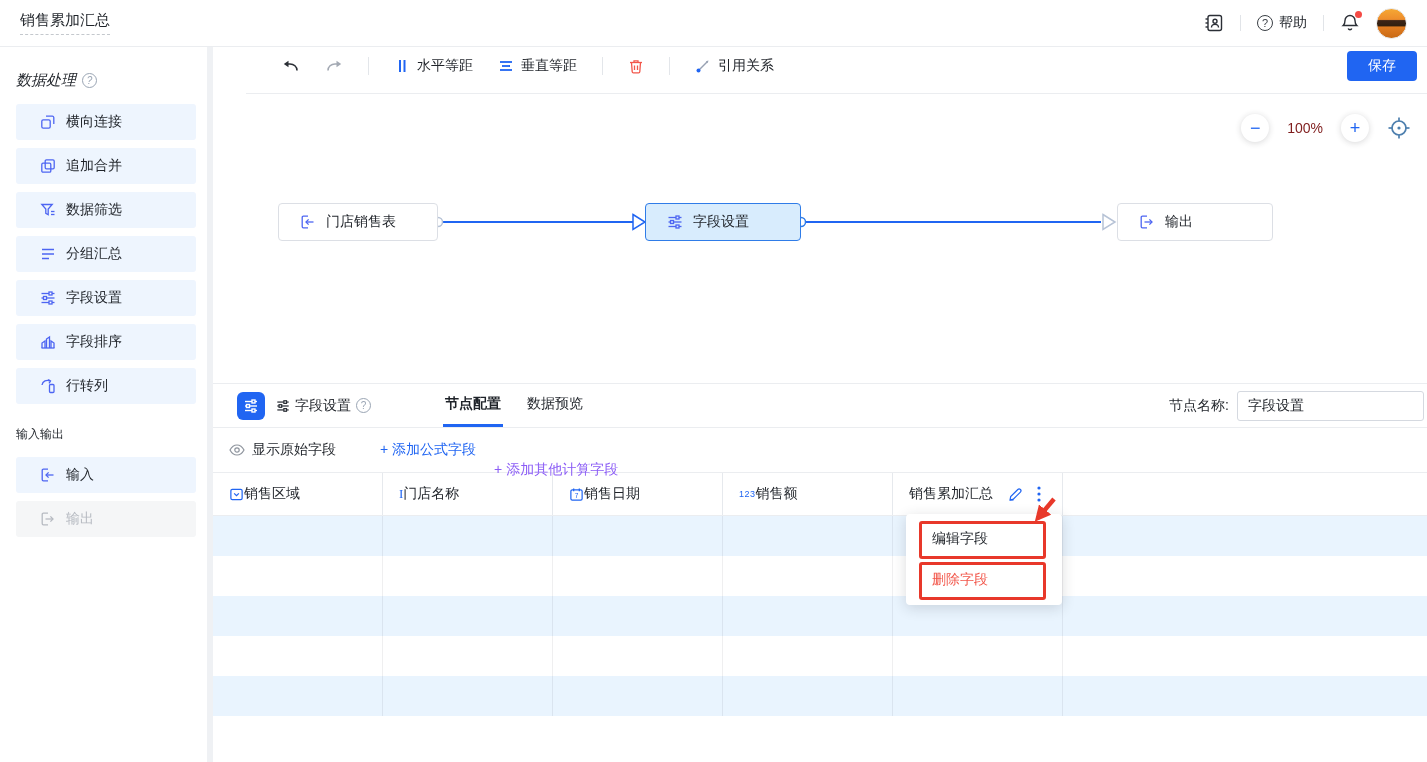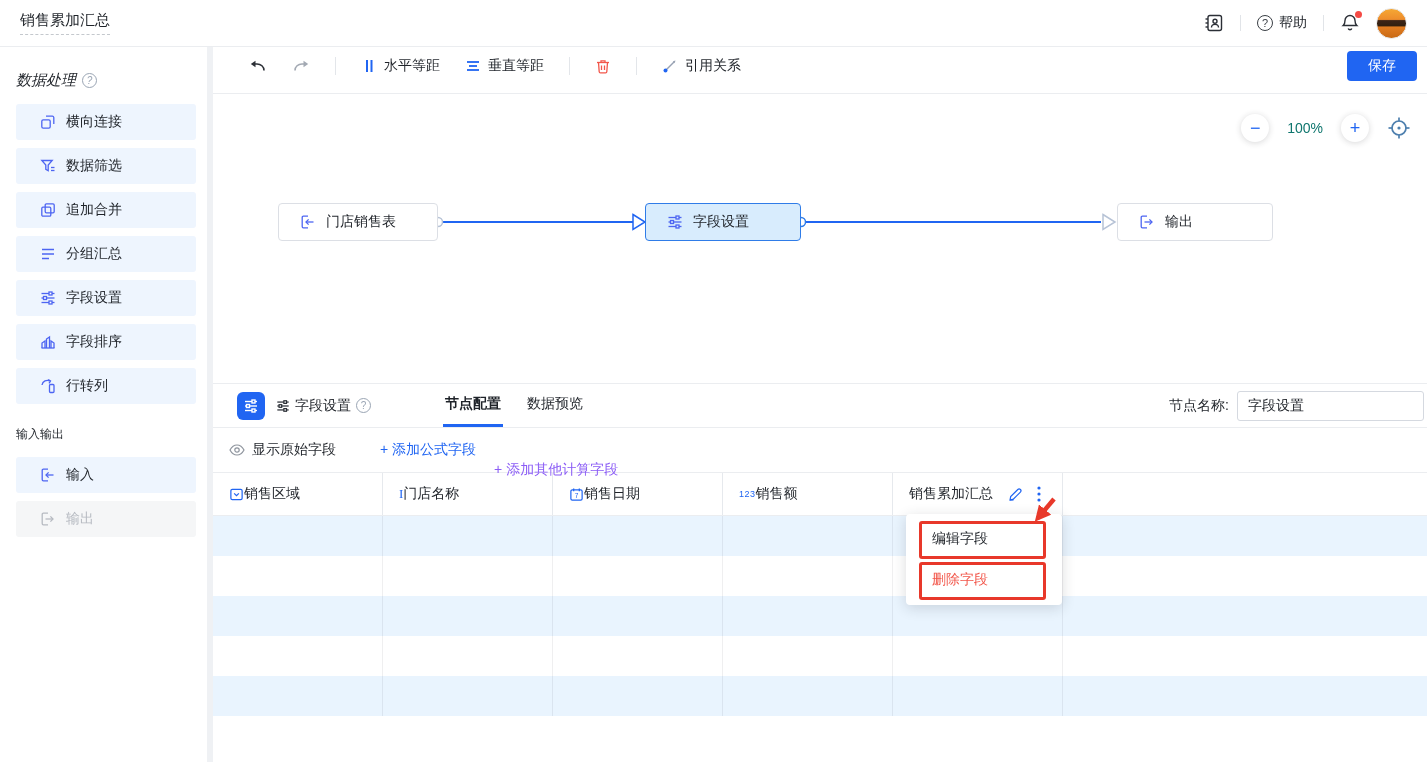--- a/index.html
+++ b/index.html
@@ -30,31 +30,31 @@
   .side-title { font-size:15px; color:#1f2329; display:flex; align-items:center; gap:6px; margin-bottom:14px;font-style:italic; }
   .circle-q-sm { width:15px; height:15px; border:1px solid #9aa5b4; border-radius:50%; font-size:10px;
                  display:flex; align-items:center; justify-content:center; color:#9aa5b4; }
   .side-item { height:36px; margin-bottom:8px; background:#eef5fe; border-radius:3px;
                display:flex; align-items:center; gap:10px; padding-left:24px; cursor:grab; }
   .side-item.disabled { background:#f5f6f7; color:#b6bac1; cursor:default; }
   .side-item.disabled svg * { stroke:#b6bac1 !important; }
   .io-title { font-size:12px; margin:22px 0 14px; }
   
   .ctoolbar { height:47px; border-bottom:1px solid #ebedf0; display:flex; align-items:center;
-              padding:0 10px 8px 30px; gap:13px; flex-shrink:0; }
+              padding:0 10px 8px 30px; gap:13px; flex-shrink:0;margin-left:33px; }
   .tool-btn { display:flex; align-items:center; gap:7px; cursor:pointer; padding:4px 6px; }
   .tdiv { width:1px; height:18px; background:#e3e6ea; margin:0 6px; }
   .save-btn { margin-left:auto; width:70px; height:30px; background:#2065f2; color:#fff; border:none;
               border-radius:4px; font-size:14px; cursor:pointer; font-family:inherit; }
   
   .canvas { position:relative; height:289px; flex-shrink:0; background:#fff; }
   .zoombar { position:absolute; top:20px; right:16px; display:flex; align-items:center; gap:18px; }
   .zoom-circle { width:28px; height:28px; border-radius:50%; background:#fff; box-shadow:0 1px 6px rgba(31,35,41,.18);
                  display:flex; align-items:center; justify-content:center; color:#2065f2; font-size:18px; cursor:pointer; }
-  .zoom-pct { font-size:14px; color:#0f766e; }
+  .zoom-pct { font-size:14px; color:#7f1d1d; }
   .edge-svg { position:absolute; inset:0; }
   .flow-node { position:absolute; top:109px; width:160px; height:38px; background:#fff; border:1px solid #dcdfe5;
                border-radius:4px; display:flex; align-items:center; gap:10px; padding-left:21px; cursor:pointer; }
   .flow-node.selected { background:#d8ecfd; border-color:#2f7ce8; }
   
   .panel-head { height:45px; border-bottom:1px solid #ebedf0; display:flex; align-items:center;
                 padding:0 3px 0 24px; flex-shrink:0; }
   .panel-icon { width:28px; height:28px; border-radius:6px; background:#2065f2; display:flex;
                 align-items:center; justify-content:center; flex-shrink:0; }
   .panel-title { display:flex; align-items:center; gap:5px; margin-left:11px; }
@@ -136,32 +136,32 @@
 
     <div class="side-item">
       <svg width="16" height="16" viewBox="0 0 16 16" fill="none" stroke="#4d65f2" stroke-width="1.3">
         <rect x="1.8" y="5.8" width="8.4" height="8.4" rx="1.4"></rect>
         <path d="M6 2.2 h6.4 a1.4 1.4 0 0 1 1.4 1.4 v6.4"></path>
       </svg>
       <span>横向连接</span>
     </div>
     <div class="side-item">
       <svg width="16" height="16" viewBox="0 0 16 16" fill="none" stroke="#4d65f2" stroke-width="1.3">
+        <rect x="5.2" y="1.8" width="9" height="9" rx="1.2"></rect>
+        <rect x="1.8" y="5.2" width="9" height="9" rx="1.2"></rect>
+      </svg>
+      <span>追加合并</span>
+    </div>
+    <div class="side-item">
+      <svg width="16" height="16" viewBox="0 0 16 16" fill="none" stroke="#4d65f2" stroke-width="1.3">
         <path d="M1.8 2.5 h10.4 l-4 4.6 v5.6 l-2.4 -1.3 v-4.3 Z"></path>
         <line x1="11" y1="9.5" x2="14.5" y2="9.5"></line>
           <line x1="11" y1="12.5" x2="14.5" y2="12.5"></line>
       </svg>
       <span>数据筛选</span>
-    </div>
-    <div class="side-item">
-      <svg width="16" height="16" viewBox="0 0 16 16" fill="none" stroke="#4d65f2" stroke-width="1.3">
-        <rect x="5.2" y="1.8" width="9" height="9" rx="1.2"></rect>
-        <rect x="1.8" y="5.2" width="9" height="9" rx="1.2"></rect>
-      </svg>
-      <span>追加合并</span>
     </div>
     <div class="side-item">
       <svg width="16" height="16" viewBox="0 0 16 16" fill="none" stroke="#4d65f2" stroke-width="1.5">
         <line x1="2" y1="3.5" x2="14" y2="3.5"></line>
           <line x1="2" y1="8" x2="14" y2="8"></line>
           <line x1="2" y1="12.5" x2="9" y2="12.5"></line>
       </svg>
       <span>分组汇总</span>
     </div>
     <div class="side-item">

